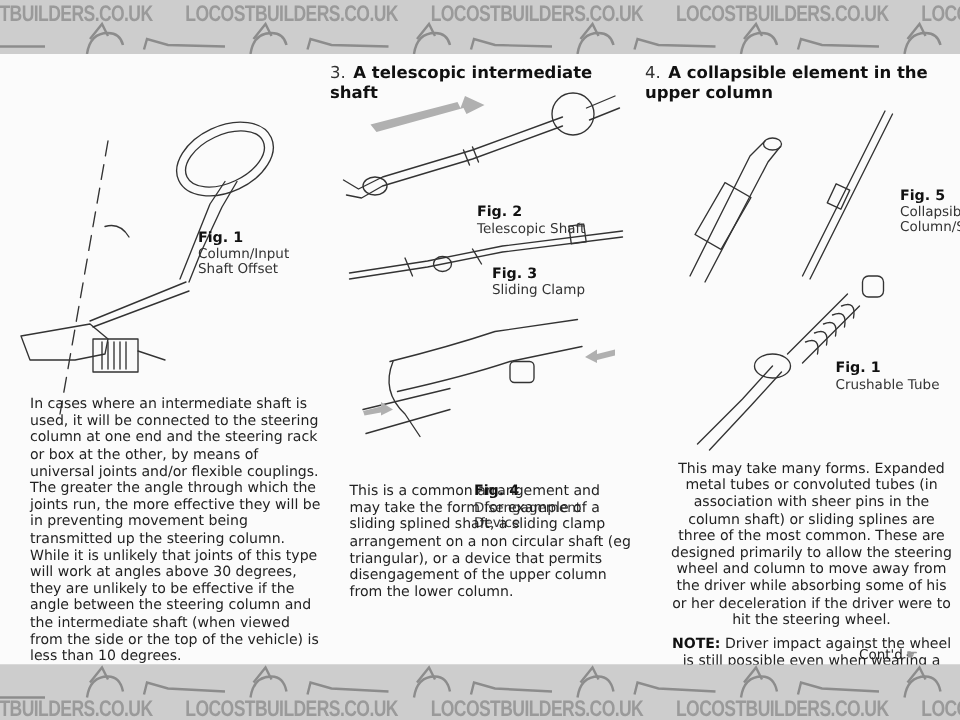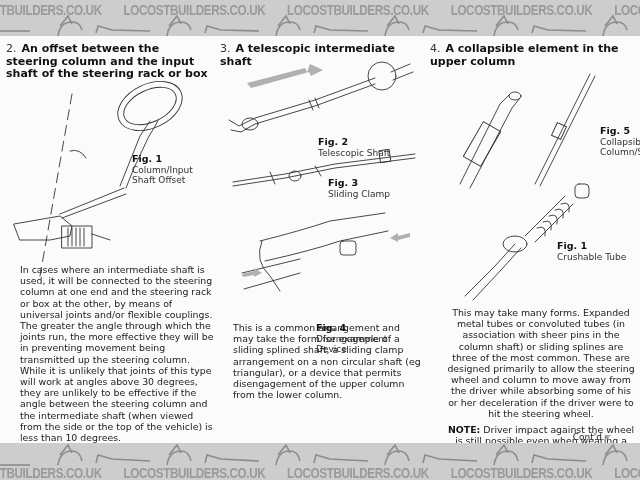--- a/index.html
+++ b/index.html
@@ -78,23 +78,20 @@
         <path d="M58 36 Q60 22 72 22 Q80 22 82 30"></path>
           <path d="M60 26 L68 16 L72 24"></path>
           <path d="M96 33 L98 26 L112 30 L150 31"></path>
       </g>
     </g>
   </svg>
 </div>
 
 <div class="page">
 
-  <div class="hd" style="left:6px; top:7px; width:205px;">
-    <span class="num">2.</span><span>An offset between the steering column and the input shaft of the steering rack or box</span>
-  </div>
 
   <svg class="ill" style="left:0; top:40px;" width="215" height="200">
     <ellipse cx="150" cy="30" rx="34" ry="22" transform="rotate(-25 150 30)"></ellipse>
     <ellipse cx="150" cy="30" rx="28" ry="16" transform="rotate(-25 150 30)"></ellipse>
     <path d="M150 45 L140 60 L128 90 L120 110"></path>
     <path d="M158 45 L148 62 L134 92 L126 112"></path>
     <path d="M124 112 L60 138"></path>
     <path d="M126 118 L62 142"></path>
     <path class="dash" d="M72 18 L40 200"></path>
     <path d="M70 75 Q80 72 86 82"></path>

